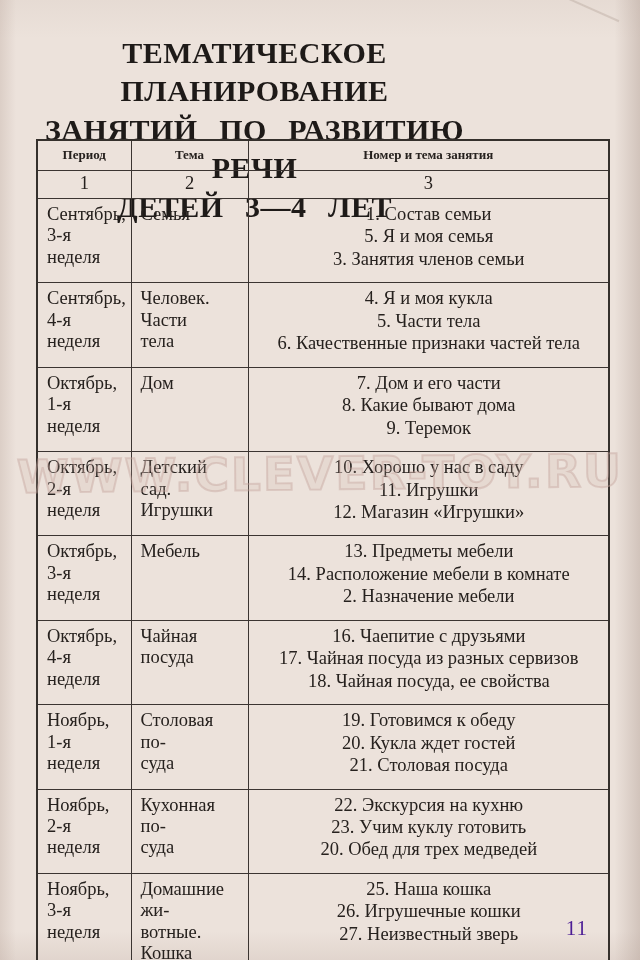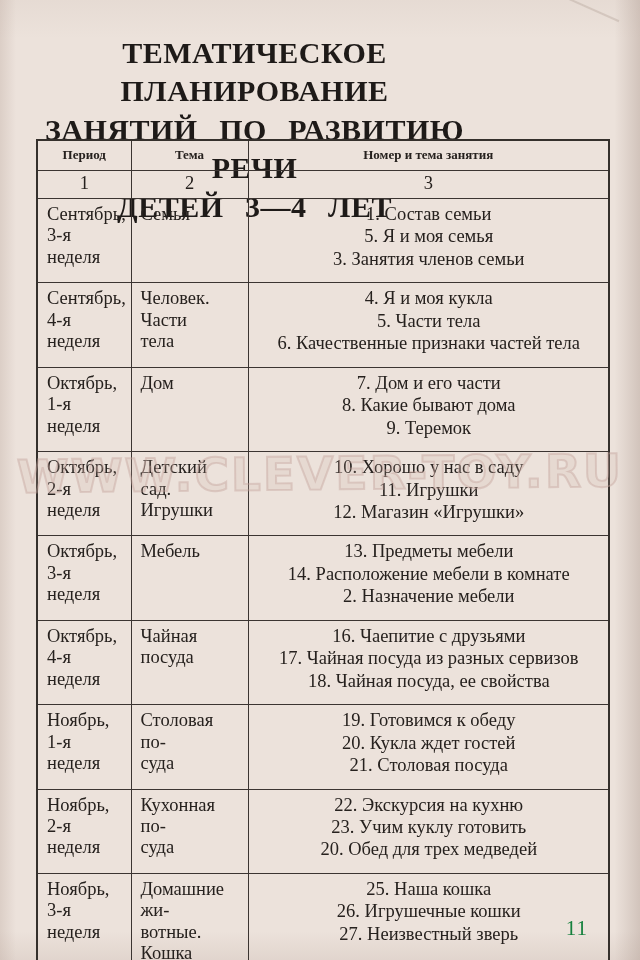--- a/index.html
+++ b/index.html
@@ -92,21 +92,21 @@
     white-space: nowrap;
   }
 
   .page-number {
     position: absolute;
     top: 916px;
     right: 52px;
     font-size: 21px;
     font-weight: normal;
     letter-spacing: 1px;
-    color: #15803d;
+    color: #4c1d95;
   }
 
   
   .fold-mark {
     position: absolute;
     top: 6px;
     right: 18px;
     width: 70px;
     height: 2px;
     background: rgba(150,130,120,0.25);

